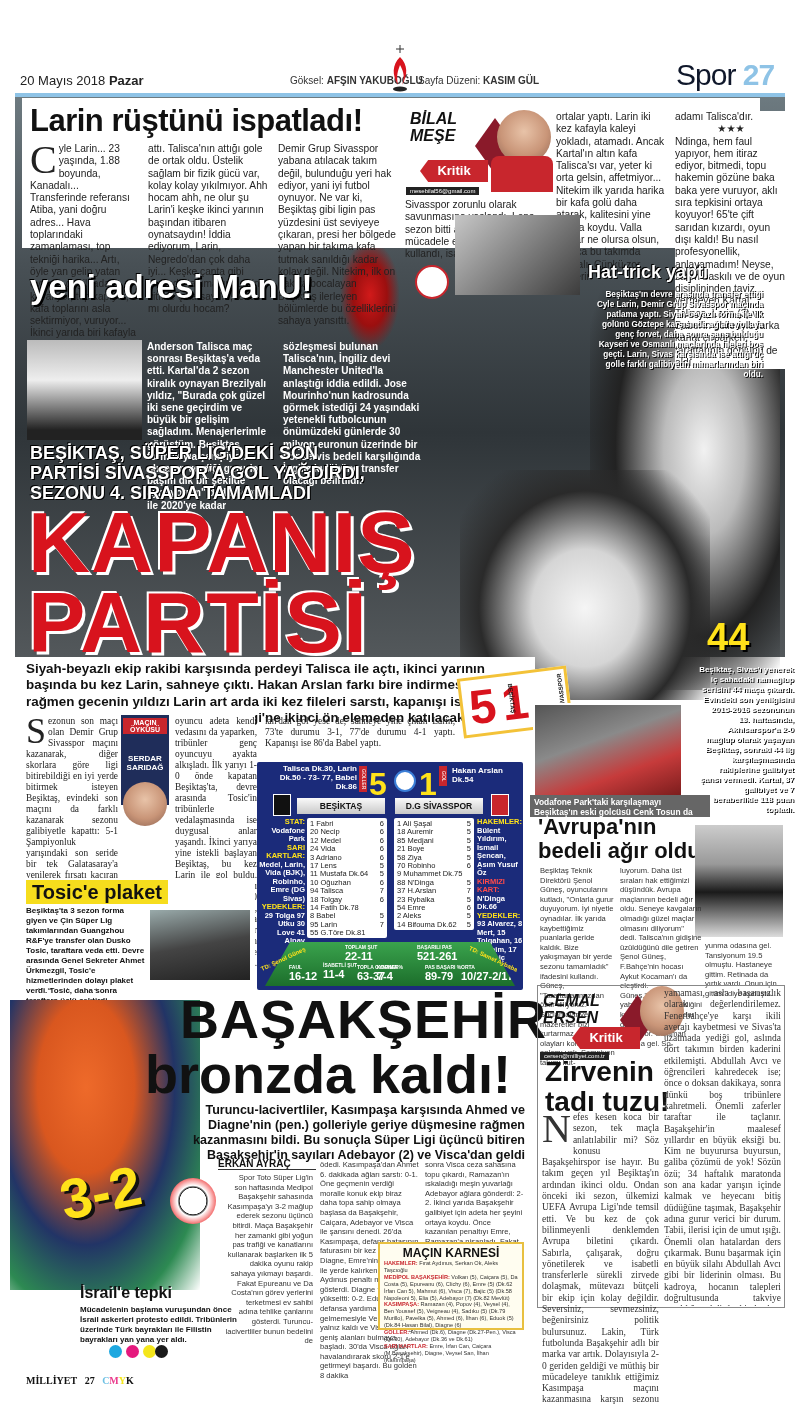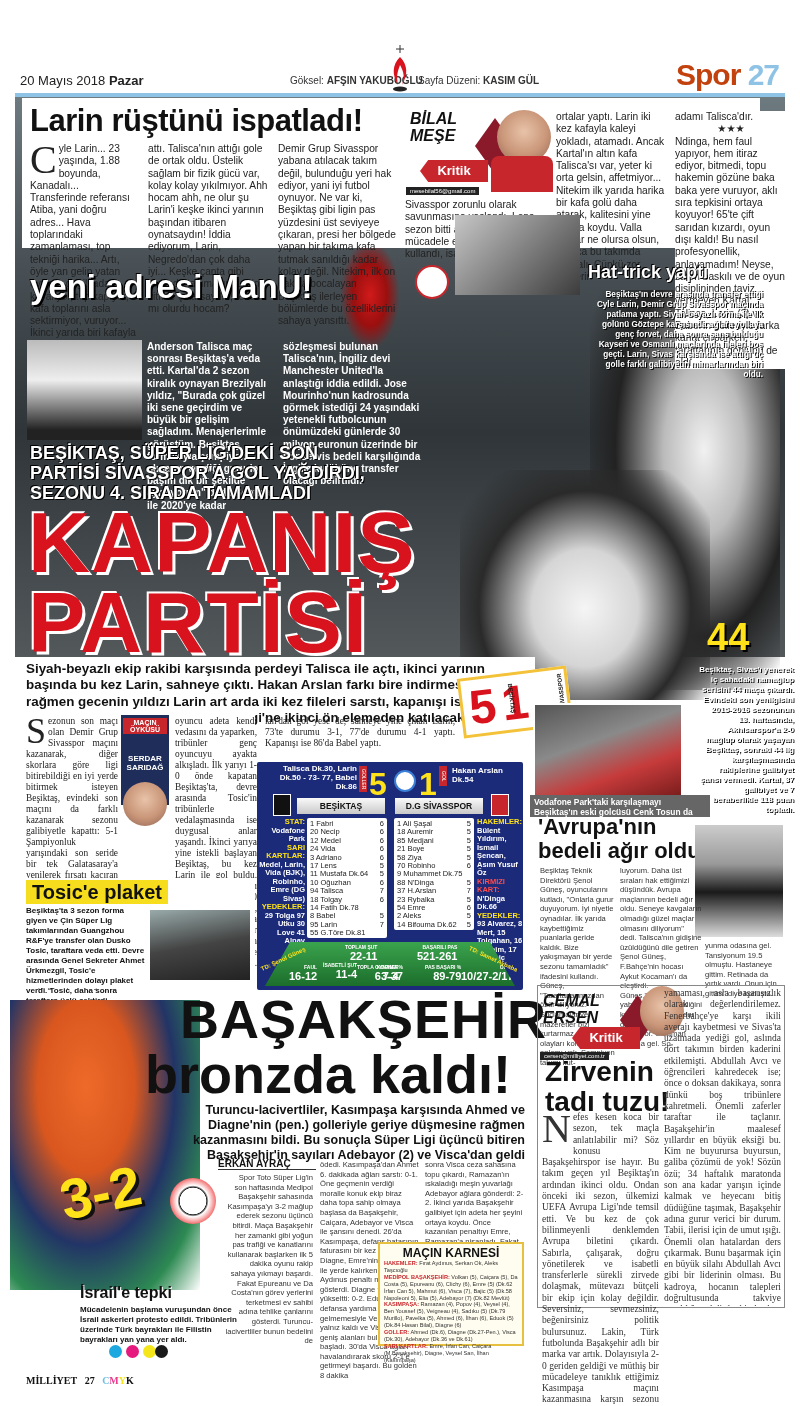--- a/index.html
+++ b/index.html
@@ -50,38 +50,38 @@
 .match{left:257px;top:762px;width:266px;height:228px;background:#1b2b7a;border-radius:2px}
 .match *{font-size:7.5px}
 .scorer-l{left:8px;top:2px;width:92px;color:#fff;font-weight:bold;text-align:right;line-height:9px;font-size:8px}
 .scorer-r{left:172px;top:4px;color:#fff;font-weight:bold;font-size:8px}
 .big-score{top:4px;font-size:32px !important;font-weight:900;color:#ffe21a}
 .team-bar{top:36px;height:16px;background:linear-gradient(#fafafa,#c9c9c9);color:#111;font-weight:bold;text-align:center;line-height:16px;font-size:8.5px !important}
 .lineup{top:56px;width:80px;background:#fff;border-radius:2px;padding:2px 3px;color:#222}
 .lineup div{display:flex;justify-content:space-between;line-height:8.4px}
 .side-info{color:#fff;font-weight:bold;line-height:8.5px}
 .field{left:8px;top:180px;width:250px;height:44px;background:linear-gradient(#3aa34d,#1c6e2b);clip-path:polygon(10% 0,90% 0,100% 100%,0 100%)}
-.field .st{position:absolute;color:#fff;font-weight:bold;text-align:right}
+.field .st{position:absolute;color:#fff;font-weight:bold;text-align:left}
 .field .st .v{font-size:11px !important;font-weight:900}
 .field .st .k{font-size:5px !important}
 
 .tosic-head{left:26px;top:880px;background:#f6dd1d;padding:0 6px;font-size:20px;font-weight:900;color:#111;line-height:24px}
 .tosic-body{left:26px;top:906px;width:120px;font-size:8px;line-height:10px;font-weight:bold;color:#111}
 .tosic-photo{left:150px;top:910px;width:100px;height:70px;background:linear-gradient(170deg,#9aa 0%,#444 50%,#222 100%)}
 
 .h-basak{left:180px;top:990px;font-size:54px;font-weight:900;color:#111;line-height:58px;letter-spacing:1px}
 .h-bronz{left:145px;top:1045px;font-size:54px;font-weight:900;color:#111;line-height:58px}
 .basak-deck{left:155px;top:1103px;width:370px;font-size:12.5px;font-weight:bold;line-height:15px;color:#111;text-align:right}
 .player2{left:10px;top:1000px;width:190px;height:290px;background:radial-gradient(ellipse at 40% 30%,#ee6a2a 0%,#d9571f 30%,#223466 55%,#2d8a52 80%,transparent 100%)}
 .score32{left:60px;top:1160px;font-size:56px;font-weight:900;color:#ffe21a;transform:rotate(-12deg);text-shadow:3px 3px 0 #111}
 .byline{left:218px;top:1158px;font-size:10px;font-weight:bold;color:#111;border-bottom:1px solid #333;width:98px}
 .small{font-size:7.6px;line-height:9.6px;color:#333}
 .israil-head{left:80px;top:1284px;font-size:16px;font-weight:900;color:#111;text-shadow:1px 1px 0 #fff}
 .israil-body{left:80px;top:1305px;width:170px;font-size:8px;line-height:10px;font-weight:bold;color:#111;text-shadow:0 0 2px #fff}
-.karne{left:378px;top:1242px;width:146px;height:104px;border:2px solid #e8c040;background:#fffdf0;padding:2px 4px}
+.karne{left:378px;top:1242px;width:146px;height:88px;border:2px solid #e8c040;background:#fffdf0;padding:2px 4px}
 .karne-title{text-align:center;font-size:12px;font-weight:900;color:#111}
 .karne p{font-size:5.6px;line-height:6.9px;color:#333}
 .karne b{color:#c8262d}
 
 .cemal-box{left:537px;top:985px;width:248px;height:323px;border:1px solid #888}
 .h-zirve{left:545px;top:1057px;font-size:28px;font-weight:900;line-height:30px;color:#111}
 .cols-serif{font-family:"Liberation Serif",serif;font-size:9.5px;line-height:11.3px;color:#333;text-align:justify}
 
 .cmyk{top:1345px;width:13px;height:13px;border-radius:50%}
 .foot{left:26px;top:1375px;font-size:10px;font-weight:bold;font-family:"Liberation Serif",serif}
@@ -92,21 +92,21 @@
 
 <div class="abs hdr-date"><span>20 Mayıs 2018</span> <b>Pazar</b></div>
 <div class="abs hdr-editor"><span>Göksel:</span> <b>AFŞIN YAKUBOĞLU</b></div>
 <svg class="abs logo" viewBox="0 0 24 50">
   <line x1="12" y1="0" x2="12" y2="8" stroke="#333" stroke-width="1"></line>
     <line x1="8" y1="4" x2="16" y2="4" stroke="#333" stroke-width="1"></line>
   <path d="M12 12 C20 20 20 30 14 40 C18 30 14 24 12 20 C10 26 8 30 10 40 C4 30 4 20 12 12Z" fill="#d8131d"></path>
   <ellipse cx="12" cy="44" rx="7" ry="2.5" fill="#222"></ellipse>
 </svg>
 <div class="abs hdr-layout"><span>Sayfa Düzeni:</span> <b>KASIM GÜL</b></div>
-<div class="abs hdr-spor"><span style="color:#c2410c;font-weight:bold">Spor</span> <span>27</span></div>
+<div class="abs hdr-spor"><span style="color:#0f172a;font-weight:normal">Spor</span> <span>27</span></div>
 <div class="abs hdr-rule"></div>
 
 <div class="abs top-bg"></div>
 <div class="abs" style="left:590px;top:290px;width:190px;height:400px;background:radial-gradient(ellipse at 60% 40%,#f1f1f1 0%,#bbb 25%,#222 55%,transparent 80%)"></div>
 <div class="abs" style="left:340px;top:240px;width:60px;height:110px;background:radial-gradient(ellipse,#d11a1a 0%,#9b0f0f 40%,transparent 70%)"></div>
 <div class="abs" style="left:460px;top:470px;width:250px;height:230px;background:radial-gradient(ellipse at 50% 60%,#f5f5f5 0%,#d5d5d5 30%,#2a2a2a 60%,transparent 85%)"></div>
 
 <div class="abs top-box"></div>
 <div class="abs h-larin">Larin rüştünü ispatladı!</div>
 <div class="abs col" style="left:30px;top:143px;width:108px"><span class="dropcap">C</span><span>yle Larin... 23 yaşında, 1.88 boyunda, Kanadalı... Transferinde referansı Atiba, yani doğru adres... Hava toplarındaki zamanlaması, top tekniği harika... Artı, öyle yan gelip yatan oyuncu değil, adam kovalıyor, top kapıyor, kafa toplarını asla sektirmiyor, vuruyor... İkinci yarıda biri kafayla olmak üzere, iki gol</span></div>

